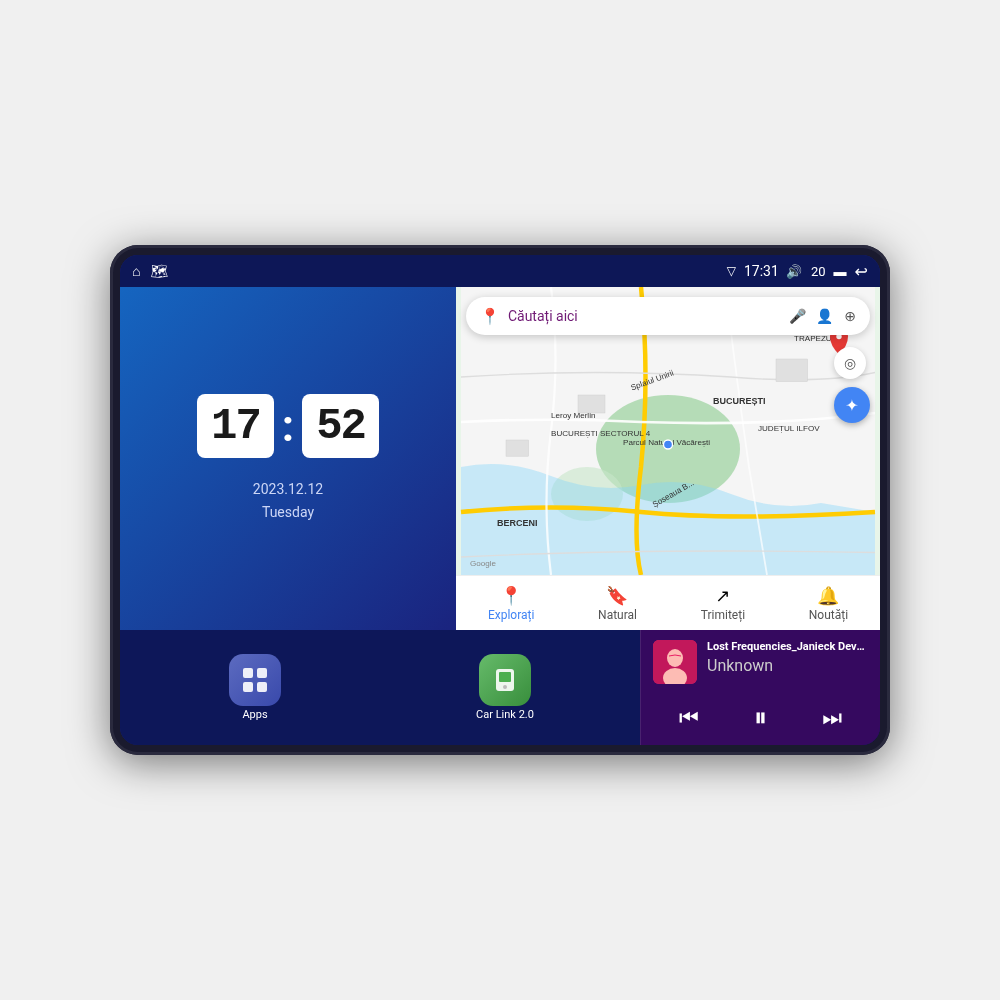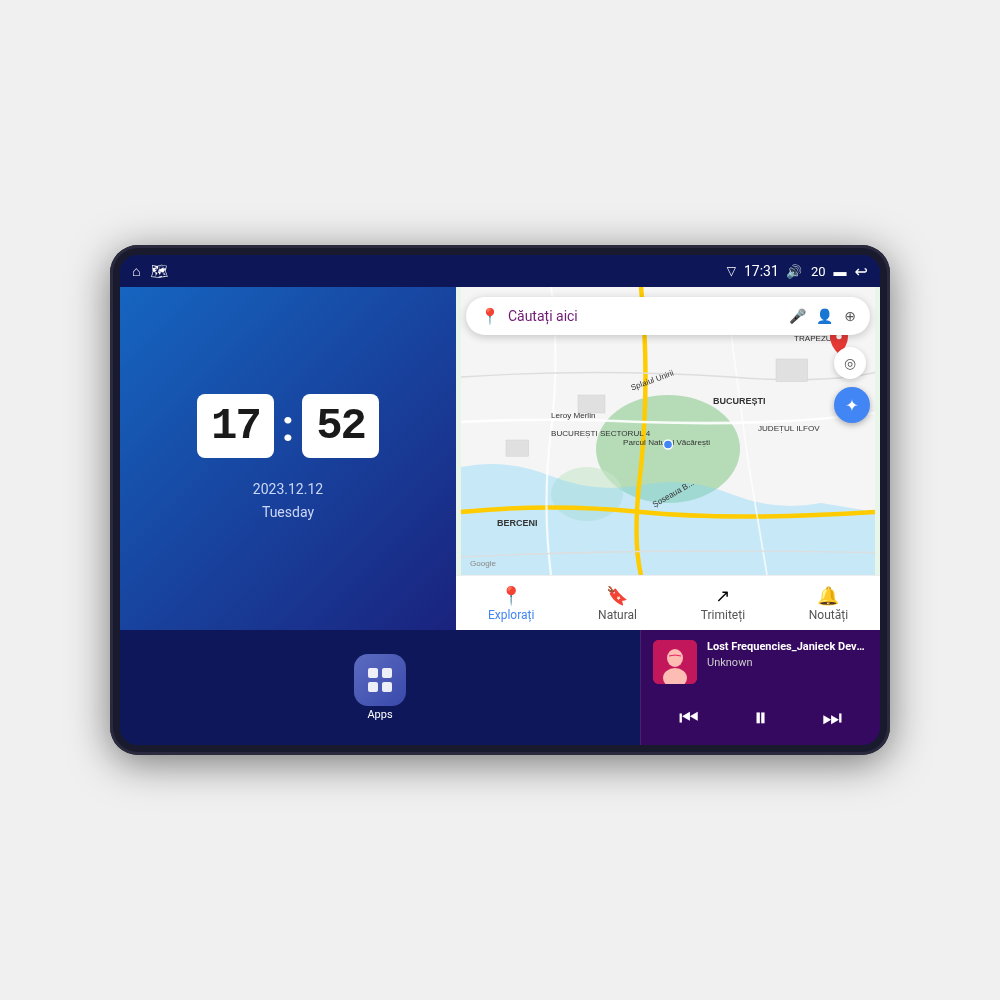--- a/index.html
+++ b/index.html
@@ -339,21 +339,21 @@
       color: #fff;
       font-size: 11px;
       font-weight: bold;
       white-space: nowrap;
       overflow: hidden;
       text-overflow: ellipsis;
     }
 
     .music-artist {
       color: #ccc;
-      font-size: 11px;
+      font-size: 16px;
       margin-top: 3px;
     }
 
     .music-controls {
       display: flex;
       justify-content: space-around;
       align-items: center;
       padding-top: 4px;
     }
 
@@ -504,20 +504,30 @@
                 <rect x="2" y="16" width="10" height="10" rx="2" fill="#fff" opacity="0.9"></rect>
                 <rect x="16" y="16" width="10" height="10" rx="2" fill="#fff" opacity="0.9"></rect>
               </svg>
             </div>
             <span class="app-label">Apps</span>
           </div>
 
 
 
 
+          <div class="app-item">
+            <div class="app-icon icon-carlink">
+              <svg width="30" height="30" viewBox="0 0 30 30" xmlns="http://www.w3.org/2000/svg">
+                <rect x="6" y="4" width="18" height="22" rx="3" fill="#fff" opacity="0.9"></rect>
+                <rect x="9" y="7" width="12" height="10" rx="1" fill="#4caf50"></rect>
+                <circle cx="15" cy="22" r="2" fill="#bbb"></circle>
+              </svg>
+            </div>
+            <span class="app-label">Car Link 2.0</span>
+          </div>
 
         </div>
 
         <div class="music-panel">
           <div class="music-info">
             <div class="music-thumb">
               <div class="music-thumb-face">
 
                 <svg width="44" height="44" viewBox="0 0 44 44" xmlns="http://www.w3.org/2000/svg">
                   <rect width="44" height="44" fill="#c2185b"></rect>

